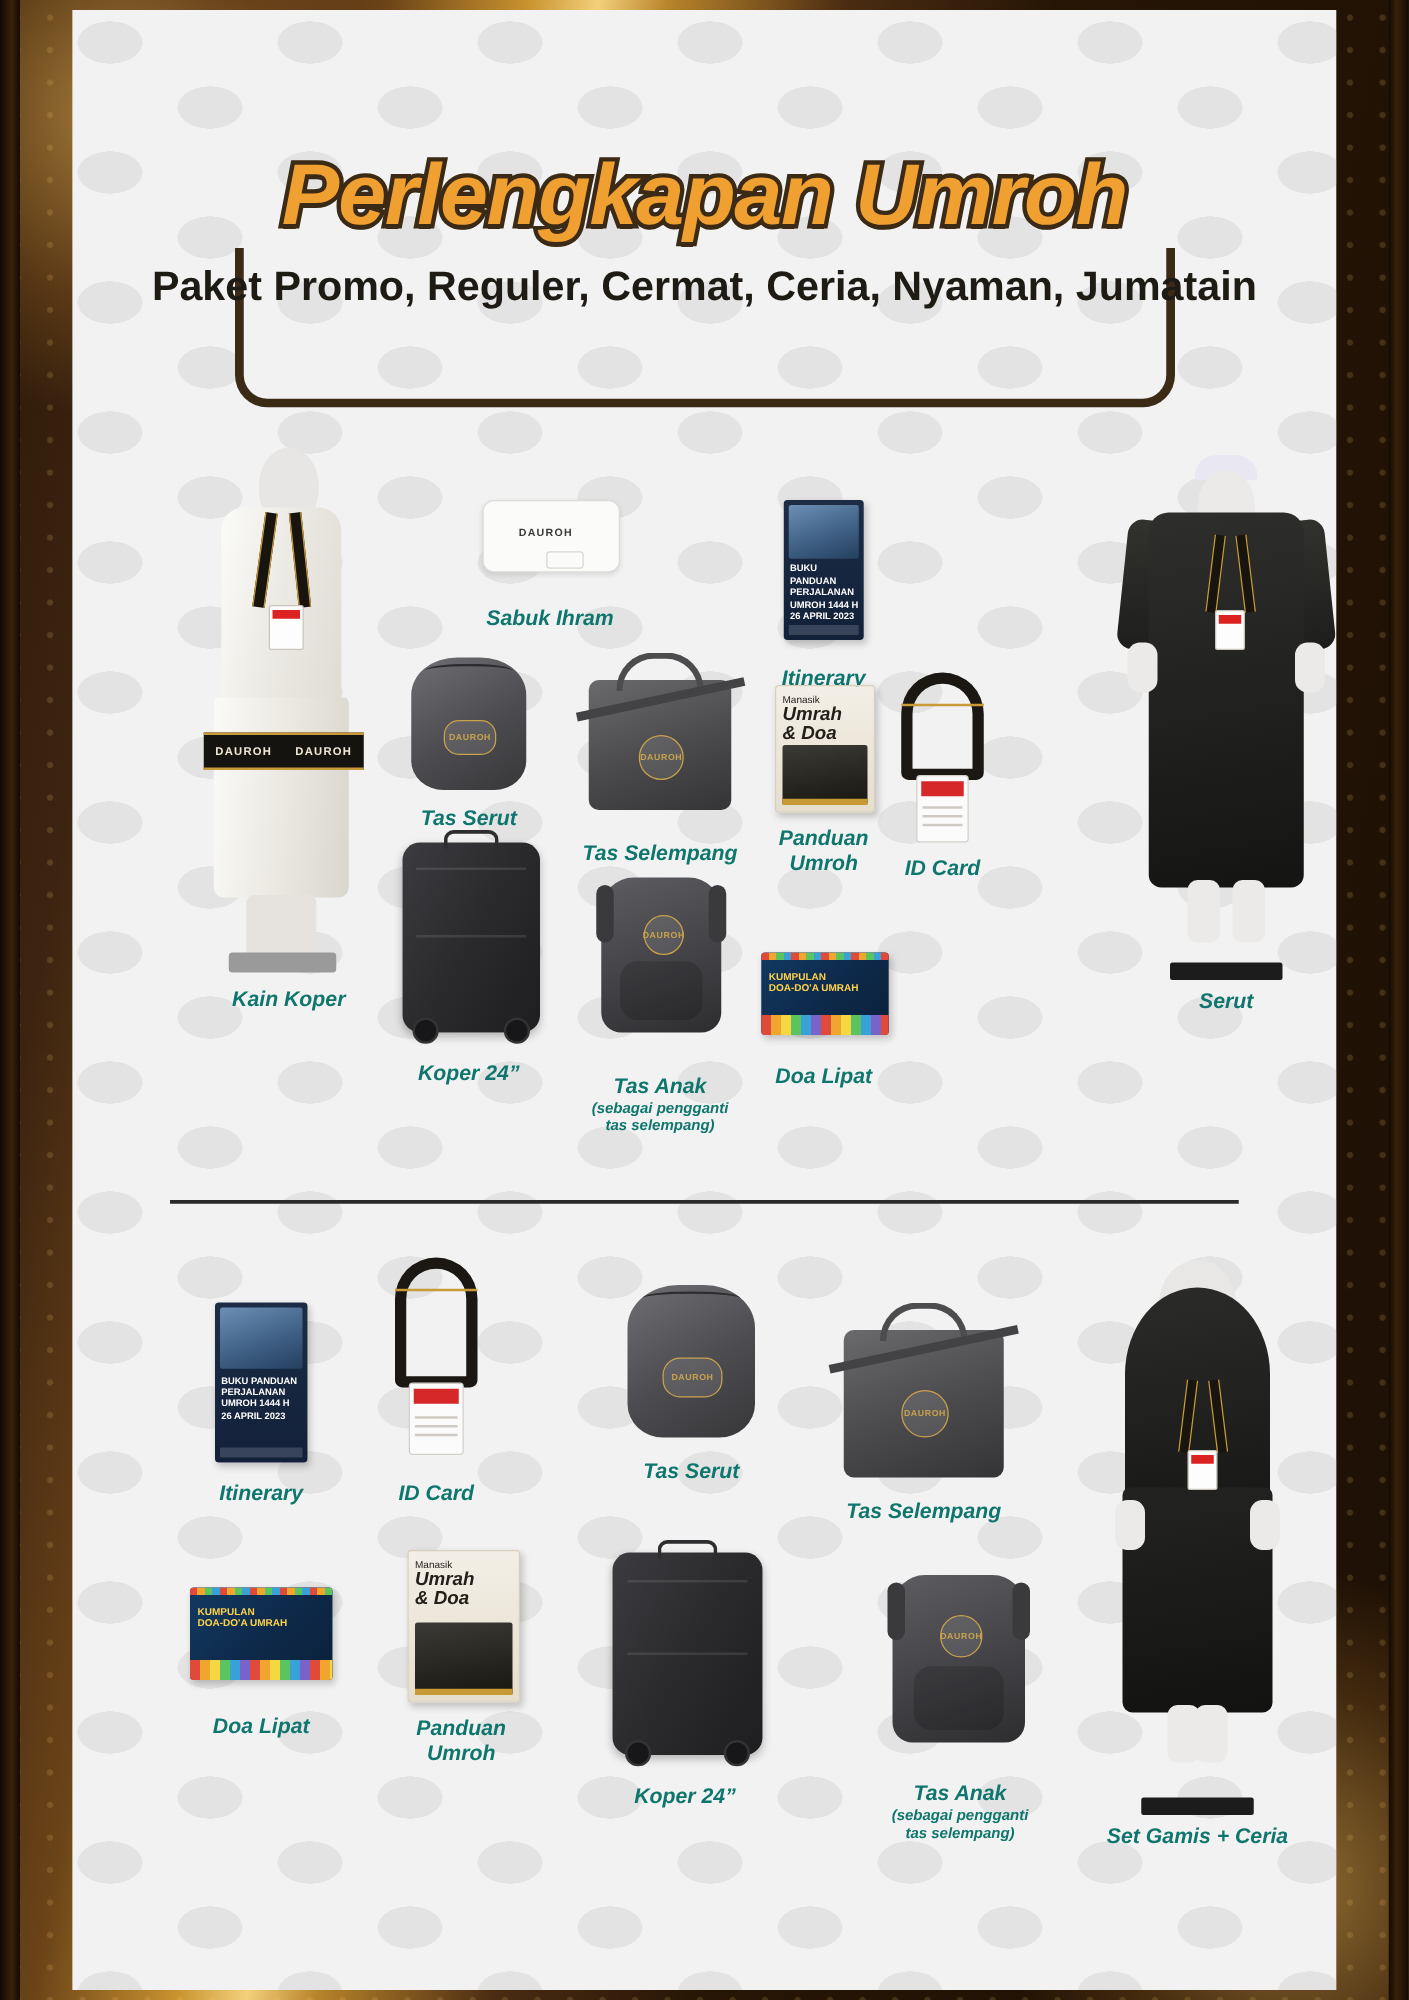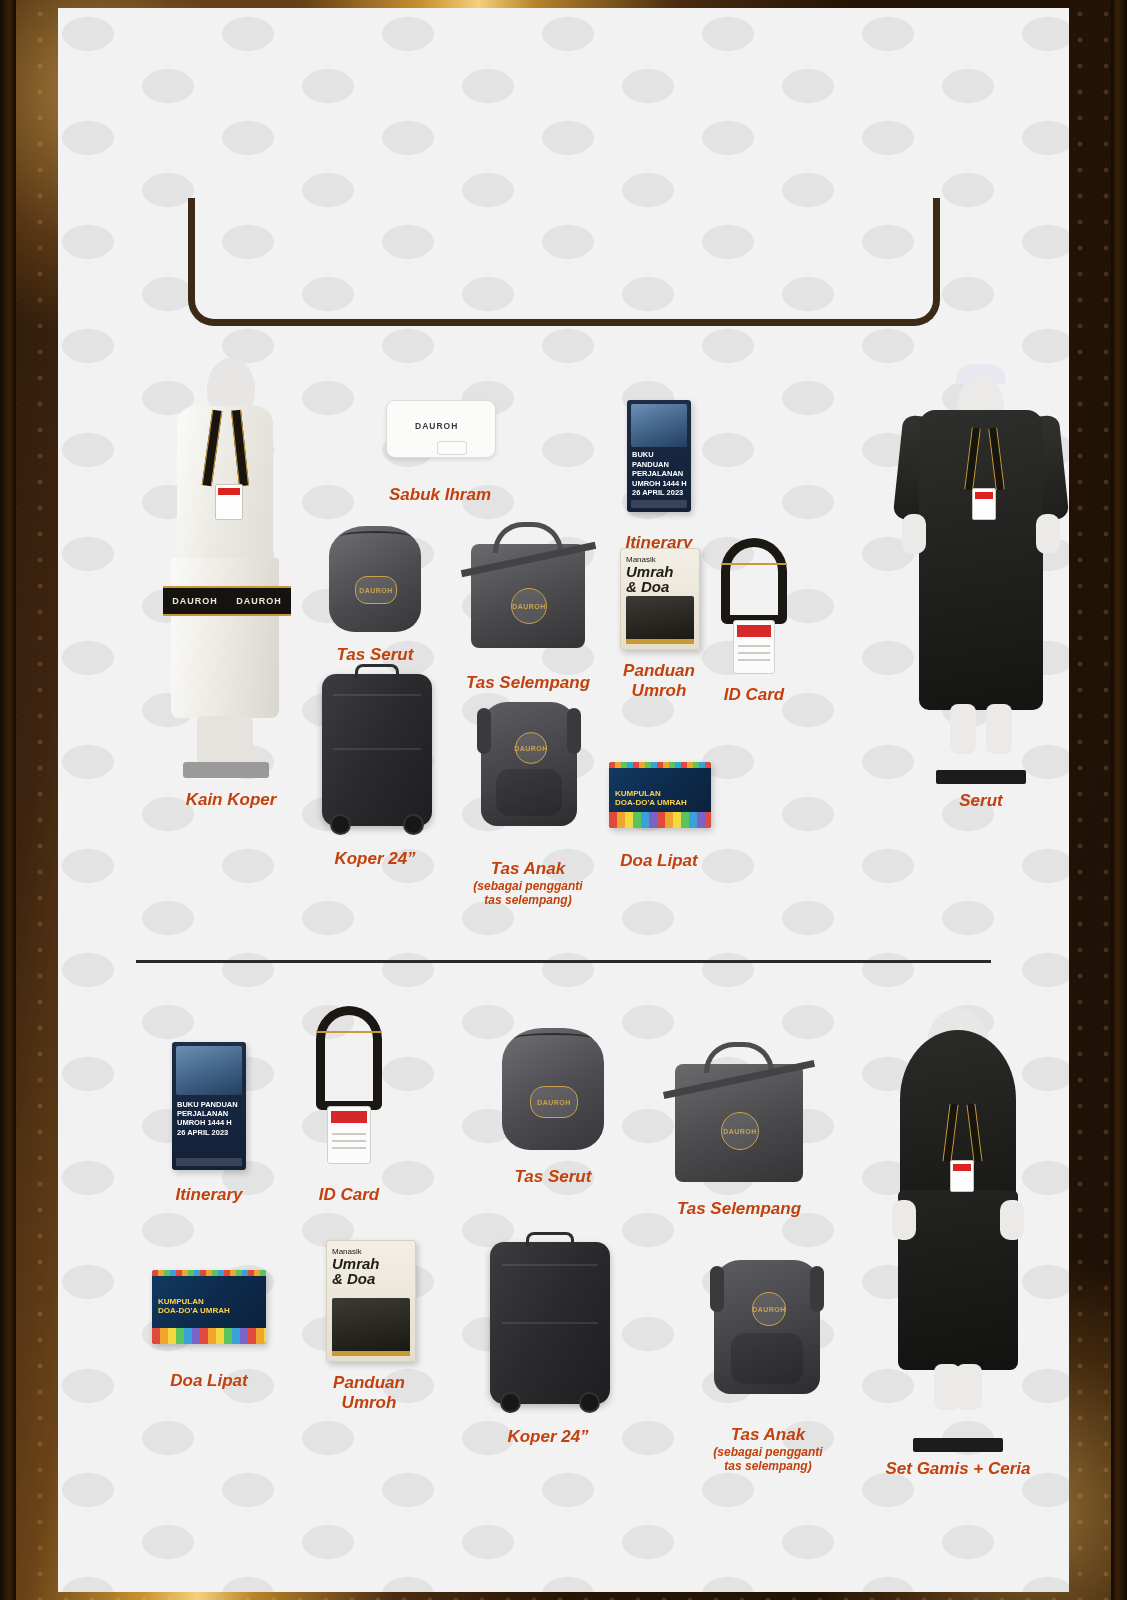--- a/index.html
+++ b/index.html
@@ -133,21 +133,21 @@
   .section-bottom { top: 980px; height: 560px; }
 
   .item {
     position: absolute;
     text-align: center;
   }
   .item .caption {
     font-size: 17px;
     font-weight: bold;
     font-style: italic;
-    color: #c2410c;
+    color: #0f766e;
     line-height: 1.2;
     white-space: pre-line;
   }
   .item .caption .sub {
     display: block;
     font-size: 12px;
     font-weight: bold;
     font-style: italic;
     line-height: 1.15;
   }
@@ -328,21 +328,20 @@
   }
   .doa .hdr {
     position: absolute;
     left: 6px; top: 6px;
     color: #ffd24a;
     font-size: 8px;
     font-weight: bold;
     text-align: left;
     line-height: 1.15;
     white-space: pre-line;
-    margin-top: 12px;
   }
   .doa .strip {
     position: absolute;
     left: 0; right: 0; bottom: 0;
     height: 16px;
     background: repeating-linear-gradient(90deg,
       #e04a3a 0 8px, #f0a52e 8px 16px, #f5d742 16px 24px,
       #5cc45f 24px 32px, #38a2d8 32px 40px, #7a63c8 40px 48px);
   }
   .doa .top-strip {
@@ -599,21 +598,24 @@
   <div class="frame-grain"></div>
   <div class="frame-glow-tl"></div>
   <div class="frame-glow-br"></div>
   <div class="frame-edge-left"></div>
   <div class="frame-edge-right"></div>
 
   <div class="sheet">
     <div class="sheet-pattern"></div>
 
     <div class="header">
+      <div class="title">Perlengkapan Umroh</div>
       <div class="subtitle-box"></div>
+      <div class="subtitle">Paket Promo, Reguler, Cermat,
+Ceria, Nyaman, Jumatain</div>
     </div>
 
     <div class="section section-top">
 
       <div class="item" style="left:58px; top:10px; width:230px;">
         <div class="art" style="width:160px;height:425px;">
           <div class="mannequin-head" style="left:56px;top:0;width:48px;height:62px;"></div>
           <div class="ihram-body"></div>
           <div class="ihram-skirt"></div>
           <div class="ihram-belt">

